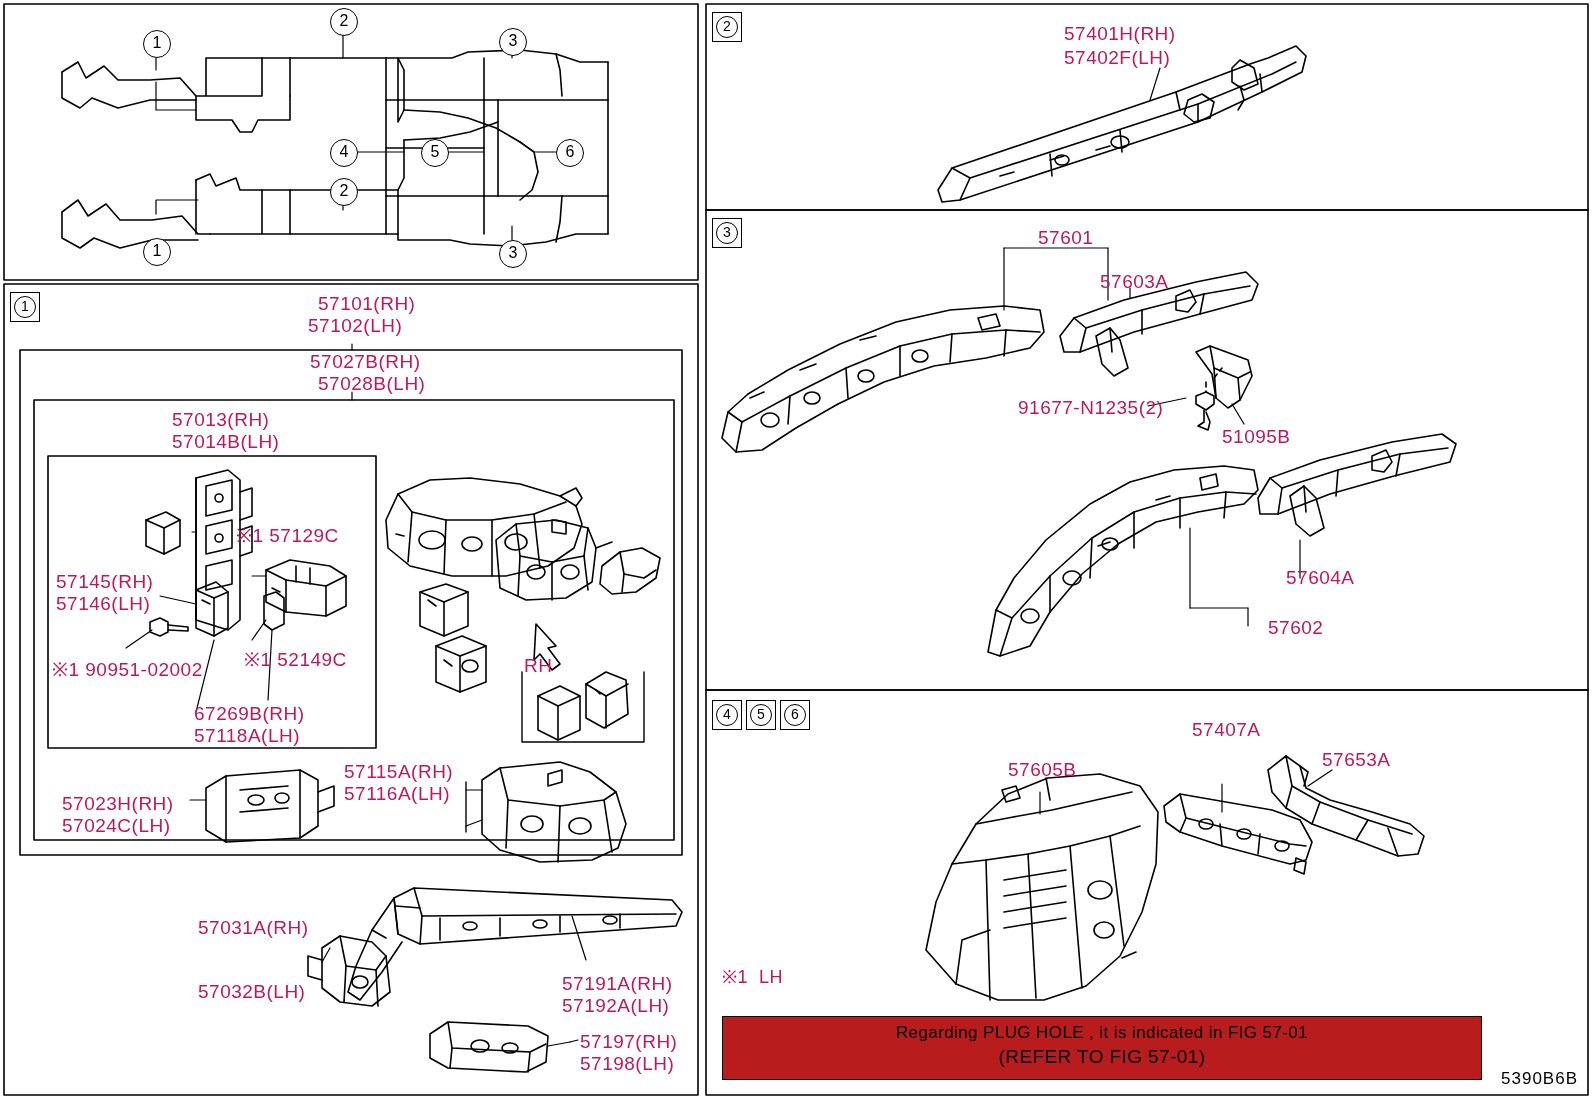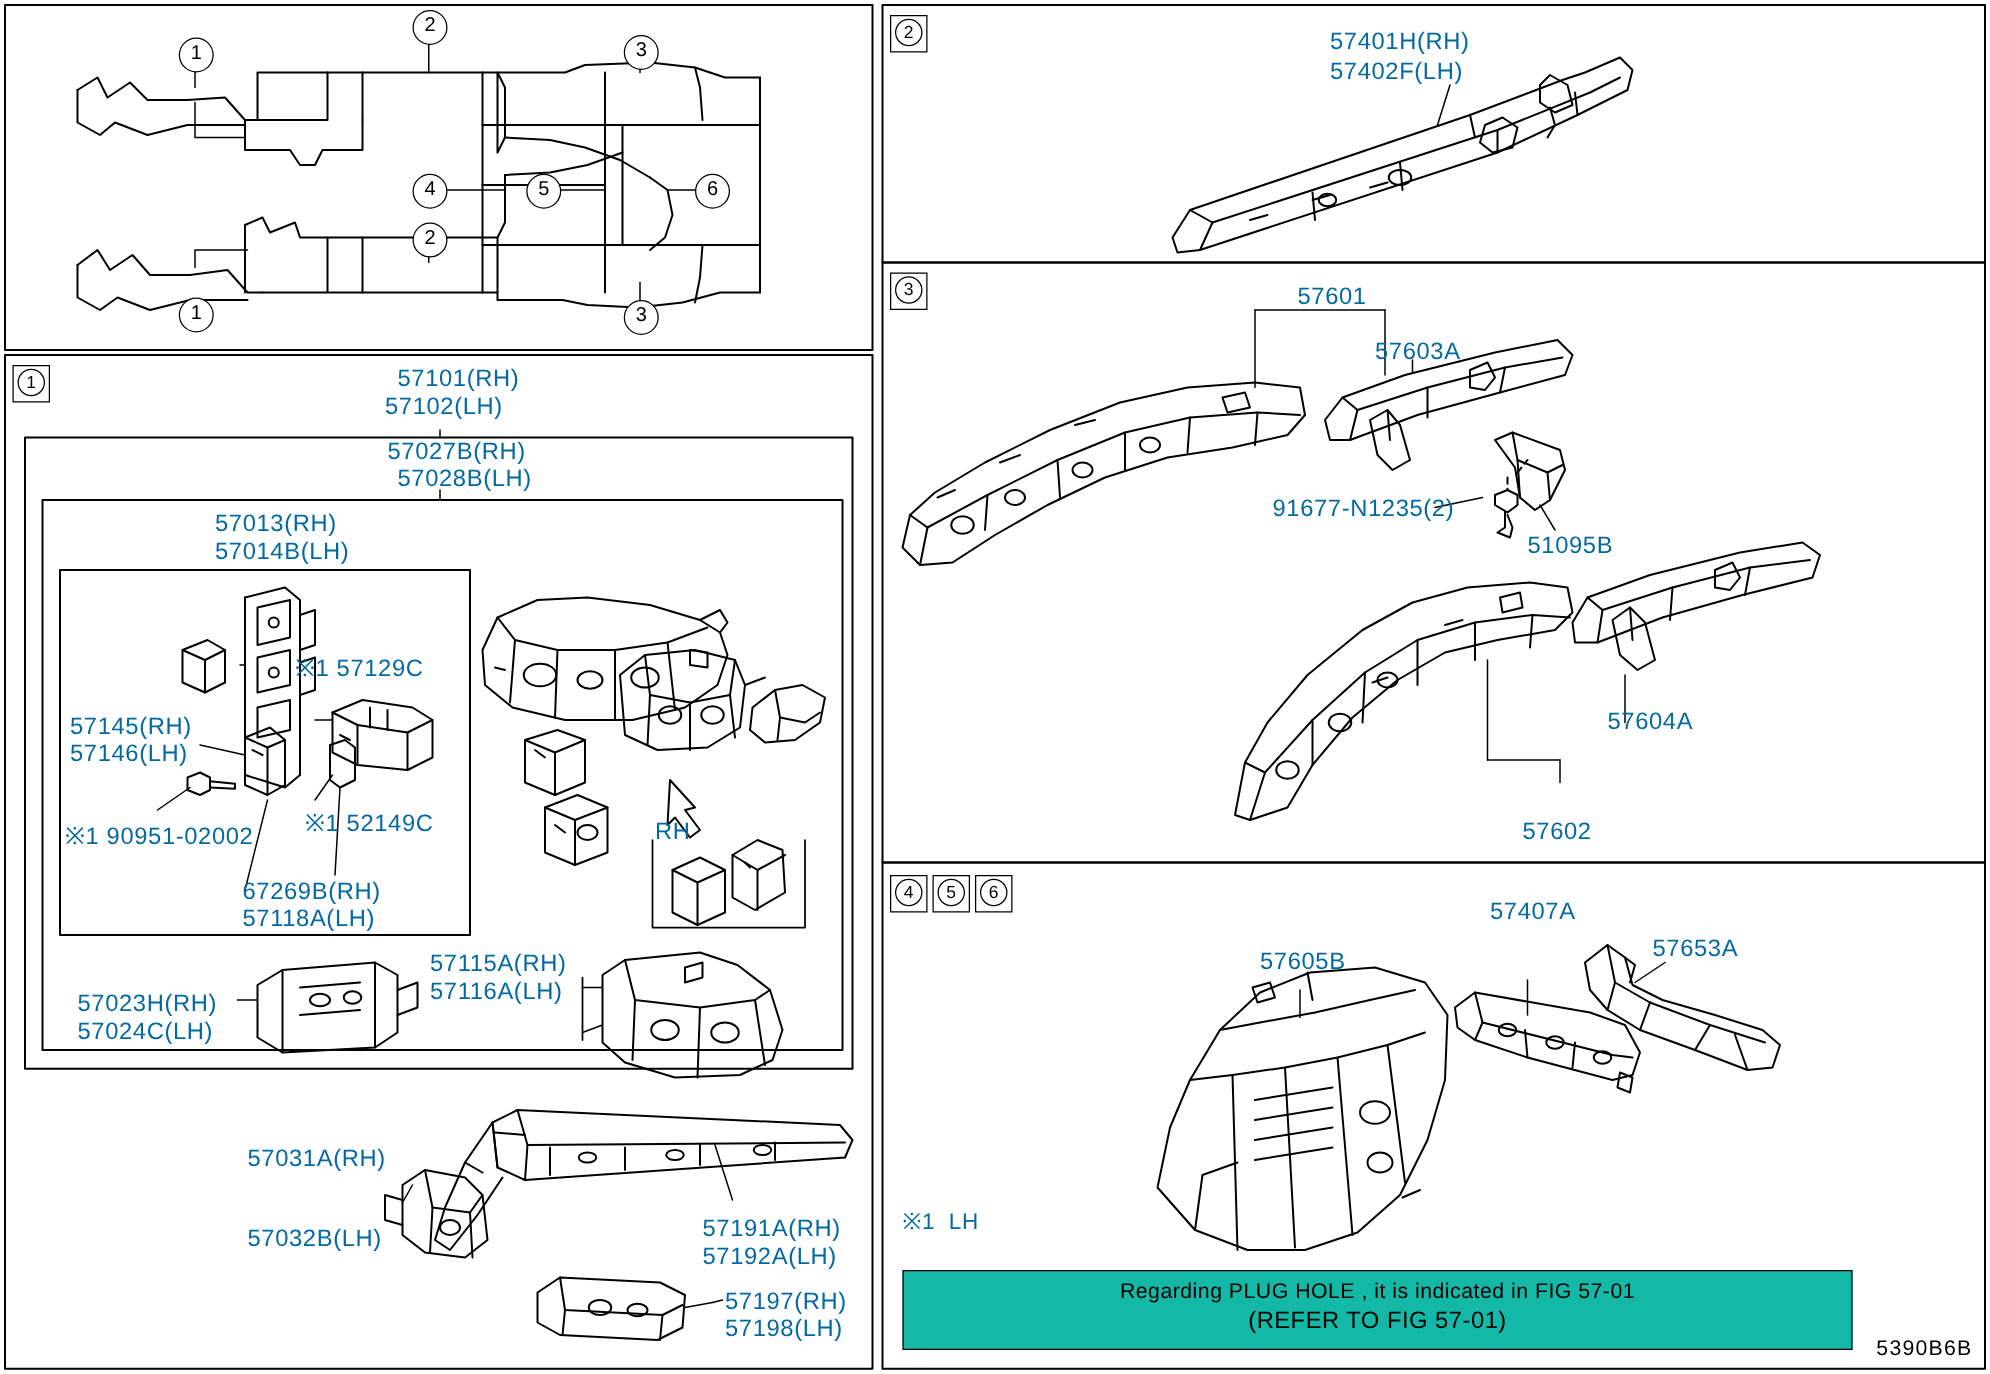--- a/index.html
+++ b/index.html
@@ -28,21 +28,21 @@
     height: 1099px;
     pointer-events: none;
   }
   .lbl {
     position: absolute;
     font-family: "Liberation Sans", sans-serif;
     font-size: 19px;
     letter-spacing: 0.5px;
     white-space: pre;
     line-height: 23px;
-    color: #0369a1;
+    color: #be185d;
   }
   .callout {
     position: absolute;
     width: 26px; height: 26px;
     border: 1.6px solid #000;
     border-radius: 50%;
     text-align: center;
     line-height: 24px;
     font-size: 16px;
     background: #fff;
@@ -60,21 +60,21 @@
     display: inline-block;
     width: 20px; height: 20px;
     border: 1.4px solid #000;
     border-radius: 50%;
     line-height: 18px;
     font-size: 14px;
   }
   .notebox {
     position: absolute;
     border: 1.6px solid #000;
-    background: #14b8a6;
+    background: #b91c1c;
     text-align: center;
   }
   .notebox .l1 {
     font-size: 17px;
     letter-spacing: 0.4px;
     margin-top: 6px;
   }
   .notebox .l2 {
     font-size: 19px;
     letter-spacing: 0.4px;
@@ -497,21 +497,21 @@
   <div class="lbl" style="left:580px; top:1052px;">57198(LH)</div>
 
   <div class="lbl" style="left:1064px; top:22px;">57401H(RH)</div>
   <div class="lbl" style="left:1064px; top:46px;">57402F(LH)</div>
 
   <div class="lbl" style="left:1038px; top:226px;">57601</div>
   <div class="lbl" style="left:1100px; top:270px;">57603A</div>
   <div class="lbl" style="left:1018px; top:396px;">91677-N1235(2)</div>
   <div class="lbl" style="left:1222px; top:425px;">51095B</div>
   <div class="lbl" style="left:1286px; top:566px;">57604A</div>
-  <div class="lbl" style="left:1218px; top:616px;margin-top:38px;">57602</div>
+  <div class="lbl" style="left:1268px; top:616px;">57602</div>
 
   <div class="lbl" style="left:1008px; top:758px;">57605B</div>
   <div class="lbl" style="left:1192px; top:718px;">57407A</div>
   <div class="lbl" style="left:1322px; top:748px;">57653A</div>
 
   <div class="lbl" style="left:722px; top:966px; font-size:18px;">※1  LH</div>
 
   <div class="notebox" style="left:722px; top:1016px; width:758px; height:62px;">
     <div class="l1">Regarding  PLUG HOLE , it is indicated in FIG  57-01</div>
     <div class="l2">(REFER TO FIG 57-01)</div>

